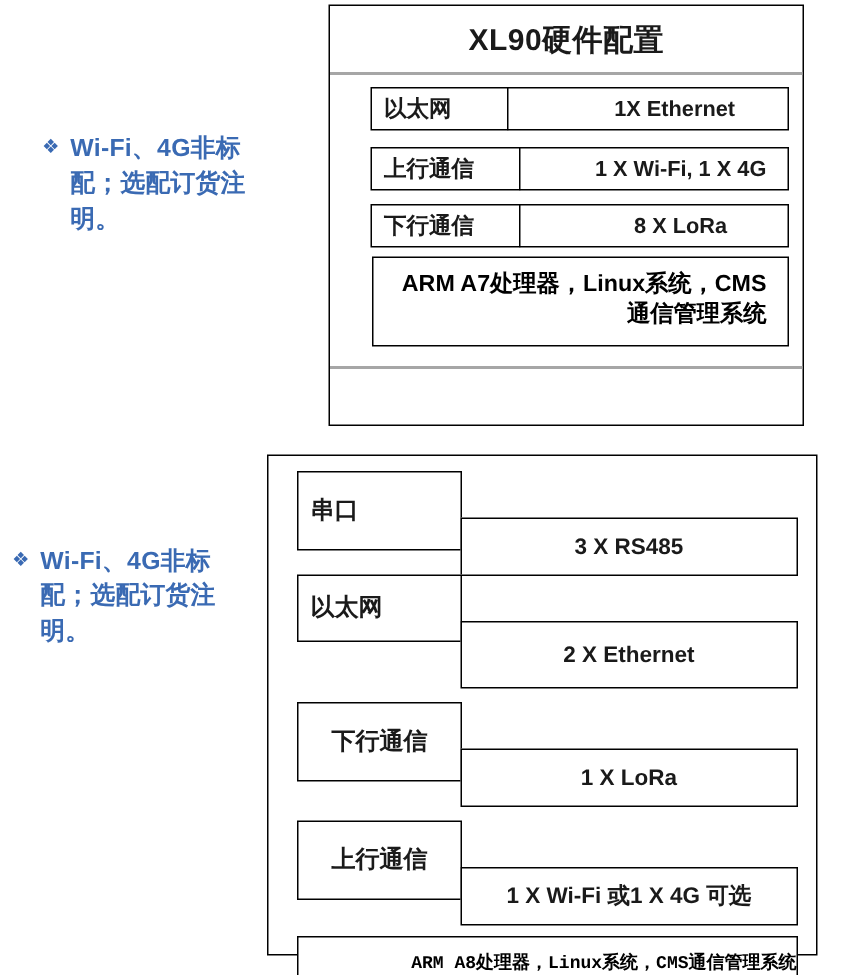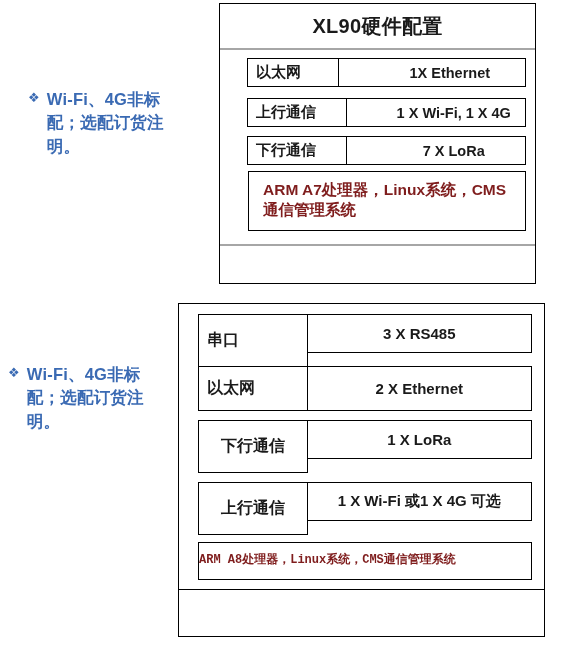--- a/index.html
+++ b/index.html
@@ -126,23 +126,23 @@
     font-size: 14.5px;
     padding-left: 36px;
   }
   #panel-xl90 .spec-row.wide-label .spec-label { width: 100px; }
   #panel-xl90 .spec-row.r-eth { margin-bottom: 11px; }
   #panel-xl90 .spec-row.r-down { margin-bottom: 6px; }
 
   .spec-wide {
     box-sizing: border-box;
     border: 1.5px solid #000000;
-    text-align: left;
-    font-weight: bold;
-    color: #7f1d1d;
+    text-align: right;
+    font-weight: bold;
+    color: #000000;
     background: #ffffff;
   }
   #panel-xl90 .spec-wide {
     font-size: 15.5px;
     line-height: 1.32;
     padding: 8px 14px 9px;
     margin-left: 1px;
   }
   #panel-xl90 .panel-footer {
     margin-top: auto;
@@ -154,20 +154,21 @@
   #panel-xl95 .panel-body { padding: 10px 12px 0 19px; }
   #panel-xl95 .spec-row { margin-bottom: 0; }
   #panel-xl95 .spec-label {
     width: 110px;
     height: 53px;
     font-size: 16px;
   }
   #panel-xl95 .spec-value {
     height: 39px;
     font-size: 15px;
+    margin-top: 31px;
   }
   #panel-xl95 .spec-row.r-eth { margin-bottom: 9px; }
   #panel-xl95 .spec-row.r-down { margin-bottom: 9px; }
   #panel-xl95 .spec-row.r-up { margin-bottom: 7px; }
   #panel-xl95 .spec-row.r-down .spec-label,
   #panel-xl95 .spec-row.r-up .spec-label {
     justify-content: center;
     padding-left: 0;
   }
   #panel-xl95 .spec-row.r-eth .spec-label,
@@ -203,21 +204,21 @@
       <div class="spec-value">1X Ethernet</div>
     </div>
 
     <div class="spec-row wide-label">
       <div class="spec-label">上行通信</div>
       <div class="spec-value">1 X Wi-Fi, 1 X 4G</div>
     </div>
 
     <div class="spec-row wide-label r-down">
       <div class="spec-label">下行通信</div>
-      <div class="spec-value">7 X LoRa</div>
+      <div class="spec-value">8 X LoRa</div>
     </div>
 
     <div class="spec-wide">ARM A7处理器，Linux系统，CMS通信管理系统</div>
   </div>
   <div class="panel-footer"></div>
 </div>
 
 <div class="note" id="note-2">
   <span class="bullet">❖</span>
   <span class="note-text">Wi-Fi、4G非标配；选配订货注明。</span>

